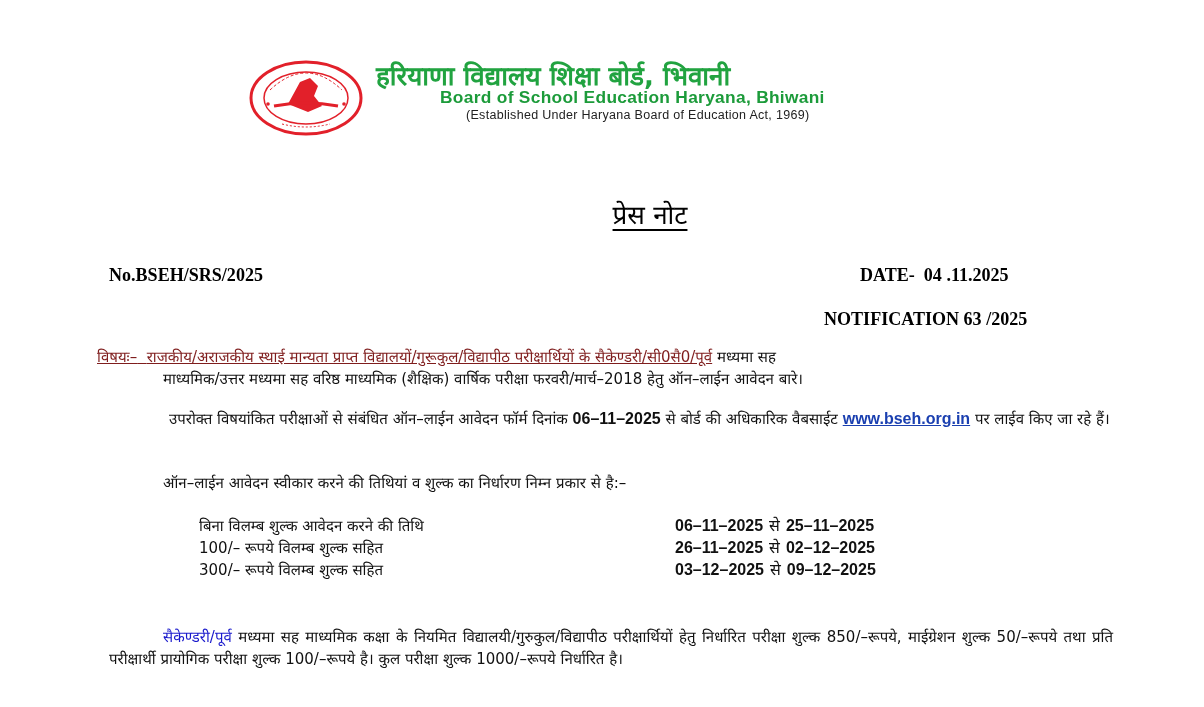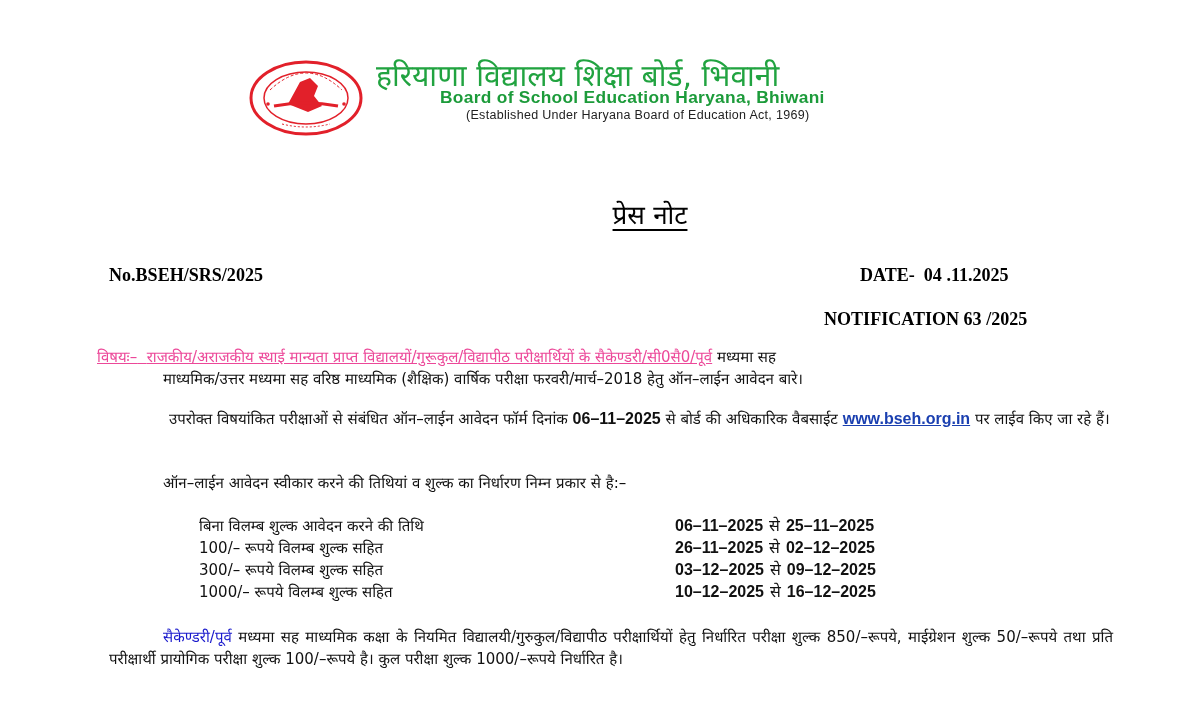--- a/index.html
+++ b/index.html
@@ -1,34 +1,34 @@
 <!DOCTYPE html>
 <html><head>
   <meta charset="utf-8">
   <style>
     html, body { margin: 0; padding: 0; background: #ffffff; }
     body { width: 1204px; height: 707px; position: relative; overflow: hidden; font-family: "DejaVu Sans", sans-serif; color: #111; }
 
     .letterhead { position: absolute; left: 244px; top: 58px; width: 730px; height: 80px; }
     .logo { position: absolute; left: 4px; top: 2px; width: 116px; height: 76px; }
-    .org-hindi { position: absolute; left: 132px; top: 0px; font-family: "DejaVu Sans", sans-serif; font-weight: normal; font-size: 30px; color: #21a340; white-space: nowrap; letter-spacing: 0px; line-height: 36px; }
+    .org-hindi { position: absolute; left: 132px; top: 0px; font-family: "DejaVu Sans", sans-serif; font-weight: bold; font-size: 26px; color: #21a340; white-space: nowrap; letter-spacing: 0px; line-height: 36px; }
     .org-english { position: absolute; left: 196px; top: 30px; font-family: "Liberation Sans", sans-serif; font-weight: bold; font-size: 17px; color: #1c9b3a; white-space: nowrap; letter-spacing: 0.3px; transform: scaleX(1.02); transform-origin: left; }
     .org-estd { position: absolute; left: 222px; top: 50px; font-family: "Liberation Sans", sans-serif; font-size: 12.5px; color: #222; white-space: nowrap; letter-spacing: 0.3px; }
 
     .press-title { position: absolute; left: 12px; width: 1204px; top: 196px; text-align: center; margin-left: 36px; }
     .press-title span { font-family: "DejaVu Sans", sans-serif; font-size: 26px; text-decoration: underline; text-underline-offset: 5px; text-decoration-thickness: 2px; color: #000; }
 
     .ref-no { position: absolute; left: 109px; top: 264px; font-family: "Liberation Serif", serif; font-weight: bold; font-size: 19px; color: #000; transform: scaleX(0.95); transform-origin: left; }
     .date { position: absolute; left: 860px; top: 264px; font-family: "Liberation Serif", serif; font-weight: bold; font-size: 19px; color: #000; transform: scaleX(0.95); transform-origin: left; white-space: pre; }
     .notif { position: absolute; left: 824px; top: 308px; font-family: "Liberation Serif", serif; font-weight: bold; font-size: 19px; color: #000; transform: scaleX(0.95); transform-origin: left; white-space: pre; }
 
     .para { position: absolute; font-family: "DejaVu Sans", sans-serif; font-size: 15px; line-height: 22px; color: #111; text-align: justify; }
     .subject { left: 97px; top: 346px; width: 1016px; }
     .subject .hang { display: block; padding-left: 66px; }
-    .link-blue { color: #ec4899; text-decoration: underline; margin-top: 41px; }
+    .link-blue { color: #7f1d1d; text-decoration: underline; margin-top: 41px; }
     .blue { color: #1a1acc; }
     .bold { font-weight: bold; }
     .url { color: #1a3fb0; font-weight: bold; text-decoration: underline; font-family: "Liberation Sans", sans-serif; font-size: 16px; }
 
     .intro { left: 115px; top: 408px; width: 1004px; text-indent: 54px; }
     .dates-head { left: 163px; top: 472px; width: 900px; font-family: "DejaVu Sans", sans-serif; font-size: 15px; }
 
     .fee-table { position: absolute; left: 175px; top: 514px; width: 720px; }
     .fee-row { display: flex; height: 22px; align-items: center; }
     .fee-label { width: 476px; font-size: 15px; font-family: "DejaVu Sans", sans-serif; white-space: nowrap; margin-left: 24px; }
@@ -81,21 +81,17 @@
     <span class="fee-range"><span>06–11–2025</span><span class="se">से</span><span>25–11–2025</span></span>
   </div>
   <div class="fee-row">
     <span class="fee-label">100/– रूपये विलम्ब शुल्क सहित</span>
     <span class="fee-range"><span>26–11–2025</span><span class="se">से</span><span>02–12–2025</span></span>
   </div>
   <div class="fee-row">
     <span class="fee-label">300/– रूपये विलम्ब शुल्क सहित</span>
     <span class="fee-range"><span>03–12–2025</span><span class="se">से</span><span>09–12–2025</span></span>
   </div>
-  <div class="fee-row">
-    <span class="fee-label">1000/– रूपये विलम्ब शुल्क सहित</span>
-    <span class="fee-range"><span>10–12–2025</span><span class="se">से</span><span>16–12–2025</span></span>
-  </div>
 </div>
 
 <div class="para final">
   <span class="blue">सैकेण्डरी/पूर्व</span><span> मध्यमा सह माध्यमिक कक्षा के नियमित विद्यालयी/गुरुकुल/विद्यापीठ परीक्षार्थियों हेतु निर्धारित परीक्षा शुल्क 850/–रूपये, माईग्रेशन शुल्क 50/–रूपये तथा प्रति परीक्षार्थी प्रायोगिक परीक्षा शुल्क 100/–रूपये है। कुल परीक्षा शुल्क 1000/–रूपये निर्धारित है।</span>
 </div>
 
 </body></html>

